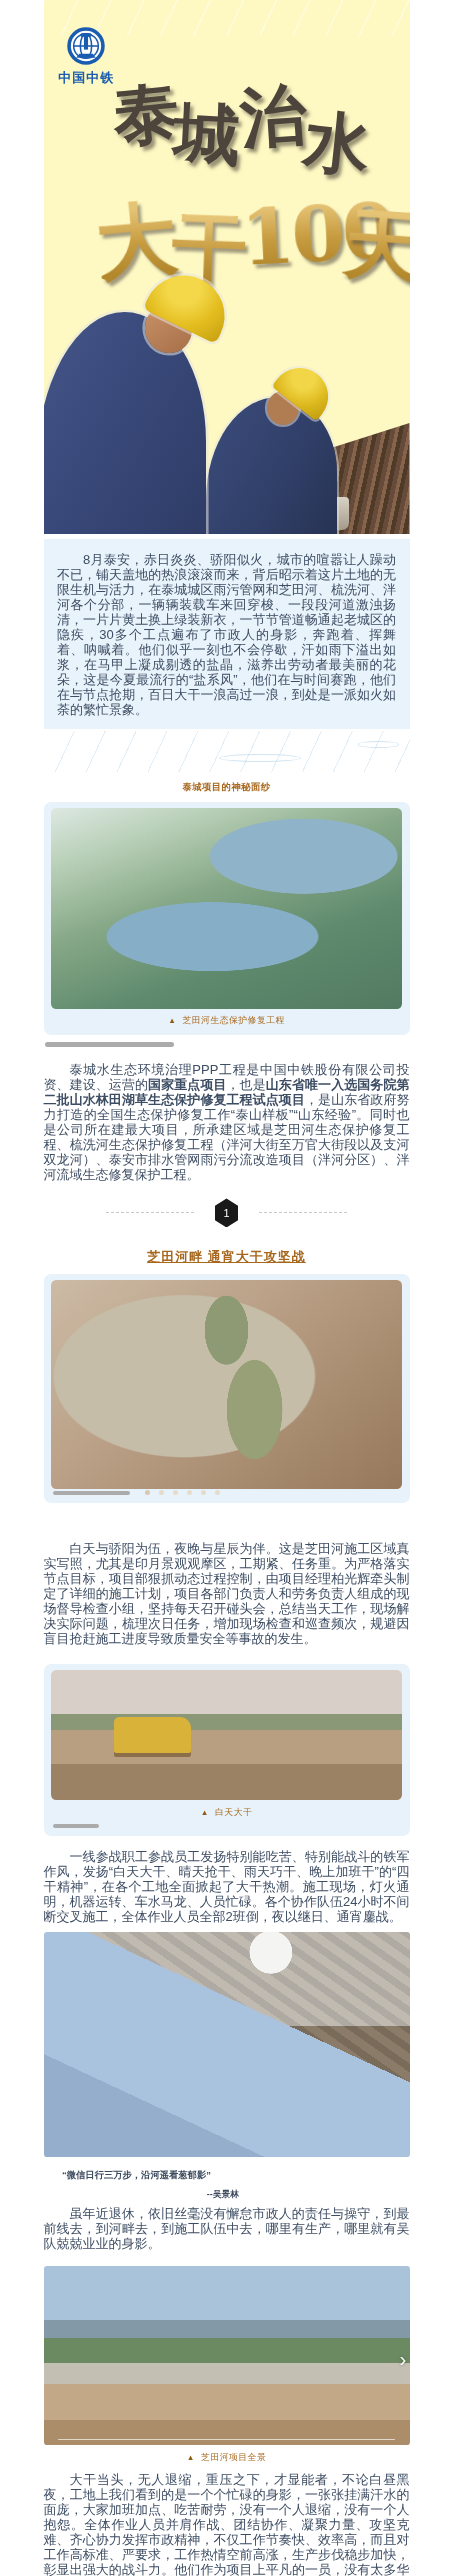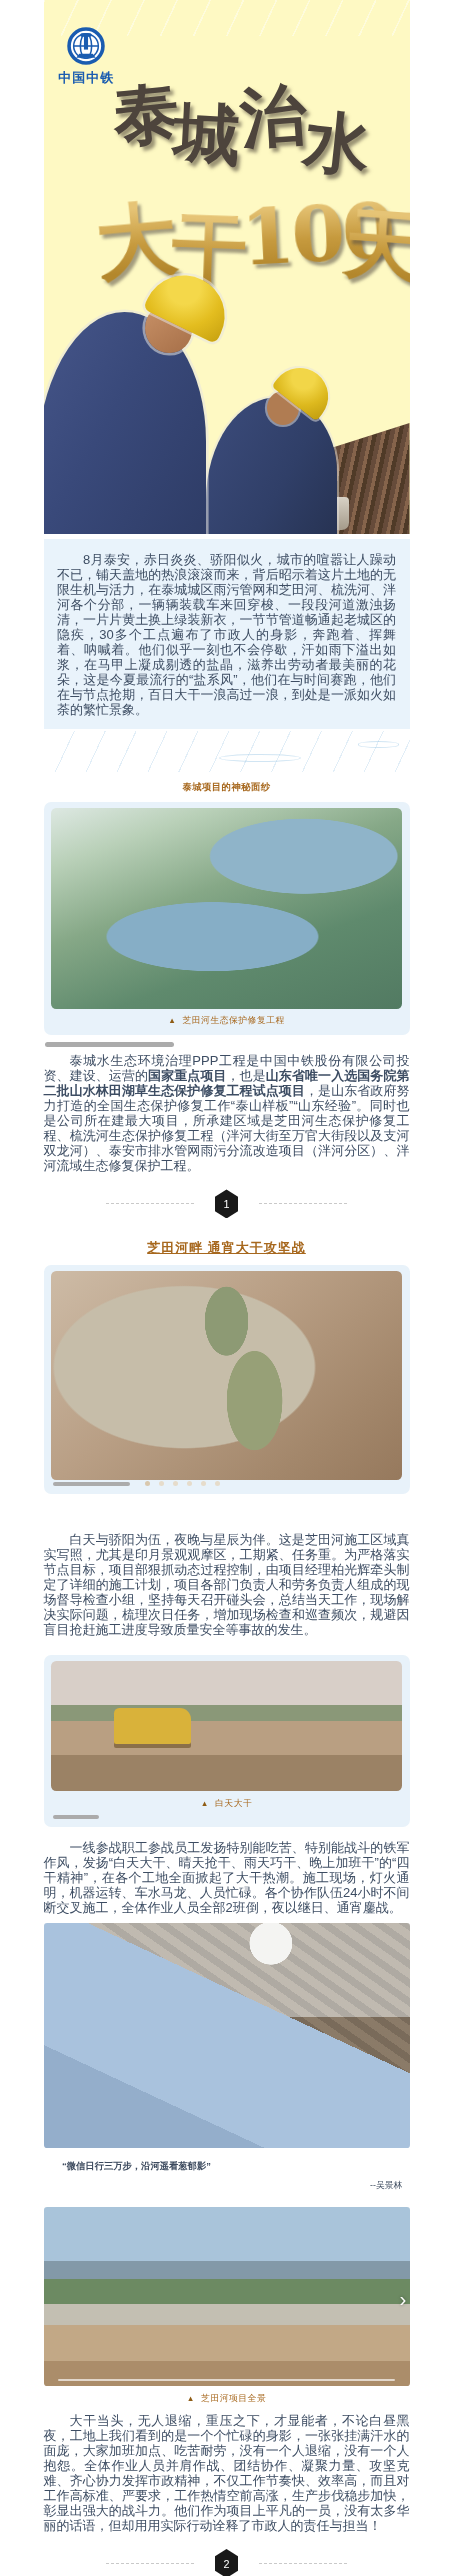--- a/index.html
+++ b/index.html
@@ -115,21 +115,21 @@
     width:23px; height:29px; background:#191919; color:#ffffff;
     clip-path:polygon(50% 0,100% 25%,100% 75%,50% 100%,0 75%,0 25%);
     display:flex; align-items:center; justify-content:center; font-size:10.8px;
   }
   .sec-title { margin-top:21px; text-align:center; color:#a7681e; font-weight:bold; font-size:13px; letter-spacing:1px;text-decoration:underline; }
 
   .plain-fig { margin-top:8.2px; }
   .cream-box { border:0.5px solid #e6dabc; background:#fcfaf3; padding:5.2px; margin-top:8.2px; }
 
   .quote { margin-top:12.4px; font-size:9.3px; font-weight:bold; color:#3c4a5e; text-indent:2em; }
-  .quote-author { margin-top:6.2px; text-align:right; padding-right:7.2px; font-size:8.8px; font-weight:normal; color:#3c4a5e; }
+  .quote-author { margin-top:6.2px; text-align:center; padding-right:7.2px; font-size:8.8px; font-weight:bold; color:#3c4a5e; }
 
   
   .ph-zhitianhe { height:201px;
     background:
       radial-gradient(ellipse 175px 57px at 46% 64%, #86aec6 0 60%, transparent 61%),
       radial-gradient(ellipse 155px 62px at 72% 24%, #8fb4c9 0 60%, transparent 61%),
       linear-gradient(160deg,#dde8e2 0%,#b9d0b8 18%,#86a887 42%,#5f8a6d 68%,#527a62 100%);
   }
   .ph-yinyue { height:209px;
     background:
@@ -217,21 +217,21 @@
   <div class="sec-header">泰城项目的神秘面纱</div>
 
   <div class="fig-box">
     <div class="ph ph-zhitianhe"></div>
     <div class="cap">
       <span class="tri">▲</span><span>芝田河生态保护修复工程</span>
     </div>
   </div>
   <div class="bar-standalone"></div>
 
-  <p class="para" style="margin-top:6px;"><span>泰城水生态环境治理PPP工程是中国中铁股份有限公司投资、建设、运营的</span><span class="bold-seg">国家重点项目</span><span>，也是</span><span class="bold-seg">山东省唯一入选国务院第二批山水林田湖草生态保护修复工程试点项目</span><span>，是山东省政府努力打造的全国生态保护修复工作“泰山样板”“山东经验”。同时也是公司所在建最大项目，所承建区域是芝田河生态保护修复工程、梳洗河生态保护修复工程（泮河大街至万官大街段以及支河双龙河）、泰安市排水管网雨污分流改造项目（泮河分区）、泮河流域生态修复保护工程。</span></p>
+  <p class="para" style="margin-top:15px;"><span>泰城水生态环境治理PPP工程是中国中铁股份有限公司投资、建设、运营的</span><span class="bold-seg">国家重点项目</span><span>，也是</span><span class="bold-seg">山东省唯一入选国务院第二批山水林田湖草生态保护修复工程试点项目</span><span>，是山东省政府努力打造的全国生态保护修复工作“泰山样板”“山东经验”。同时也是公司所在建最大项目，所承建区域是芝田河生态保护修复工程、梳洗河生态保护修复工程（泮河大街至万官大街段以及支河双龙河）、泰安市排水管网雨污分流改造项目（泮河分区）、泮河流域生态修复保护工程。</span></p>
 
   <div class="divider">
     <div class="dash"></div>
     <div class="hex">1</div>
     <div class="dash"></div>
   </div>
   <div class="sec-title">芝田河畔 通宵大干攻坚战</div>
 
   <div class="fig-box">
     <div class="ph ph-yinyue"></div>
@@ -262,20 +262,21 @@
 
   <p class="para" style="margin-top:12.4px;">一线参战职工参战员工发扬特别能吃苦、特别能战斗的铁军作风，发扬“白天大干、晴天抢干、雨天巧干、晚上加班干”的“四干精神”，在各个工地全面掀起了大干热潮。施工现场，灯火通明，机器运转、车水马龙、人员忙碌。各个协作队伍24小时不间断交叉施工，全体作业人员全部2班倒，夜以继日、通宵鏖战。</p>
 
   <div class="plain-fig">
     <div class="ph ph-pointing" style="border-radius:3.1px;"></div>
   </div>
 
   <p class="quote">“微信日行三万步，沿河遥看葱郁影”</p>
   <p class="quote-author">--吴景林</p>
 
+  <p class="para" style="margin-top:5.2px;">虽年近退休，依旧丝毫没有懈怠市政人的责任与操守，到最前线去，到河畔去，到施工队伍中去，哪里有生产，哪里就有吴队兢兢业业的身影。</p>
 
   <div class="plain-fig" style="margin-top:15.5px;">
     <div class="ph ph-panorama" style="border-radius:3.1px;">
       <span class="ph-chevron">›</span>
       <div class="ph-progress"></div>
     </div>
     <div class="cap">
       <span class="tri">▲</span><span>芝田河项目全景</span>
     </div>
   </div>

